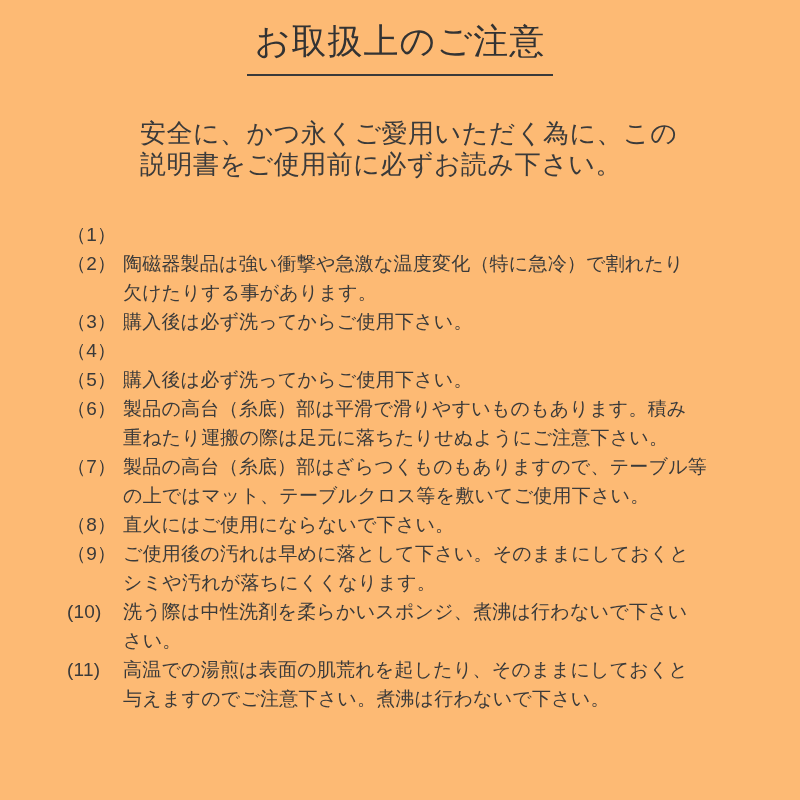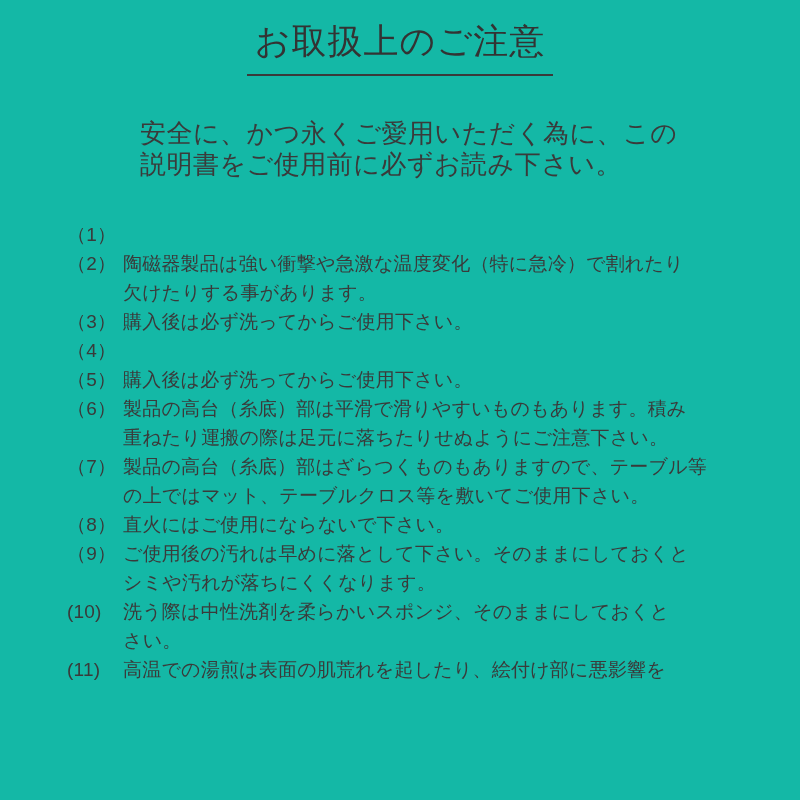--- a/index.html
+++ b/index.html
@@ -7,21 +7,21 @@
   body {
     width: 800px;
     height: 800px;
     overflow: hidden;
     font-family: "Liberation Sans", "DejaVu Sans", sans-serif;
     color: #3a3a3a;
   }
   .page {
     width: 800px;
     height: 800px;
-    background: #14b8a6;
+    background: #fdba74;
     padding-top: 18px;
   }
   .title-wrap {
     text-align: center;
   }
   .page-title {
     display: inline-block;
     font-size: 35px;
     font-weight: normal;
     letter-spacing: 1px;
@@ -131,26 +131,27 @@
       <span class="num">（9）</span>
       <span class="txt">
         <span class="line">ご使用後の汚れは早めに落として下さい。そのままにしておくと</span>
         <span class="line">シミや汚れが落ちにくくなります。</span>
       </span>
     </div>
 
     <div class="item">
       <span class="num">(10)</span>
       <span class="txt">
-        <span class="line">洗う際は中性洗剤を柔らかいスポンジ、そのままにしておくと</span>
+        <span class="line">洗う際は中性洗剤を柔らかいスポンジ、煮沸は行わないで下さい</span>
         <span class="line">さい。</span>
       </span>
     </div>
 
     <div class="item">
       <span class="num">(11)</span>
       <span class="txt">
-        <span class="line">高温での湯煎は表面の肌荒れを起したり、絵付け部に悪影響を</span>
+        <span class="line">高温での湯煎は表面の肌荒れを起したり、そのままにしておくと</span>
+        <span class="line">与えますのでご注意下さい。煮沸は行わないで下さい。</span>
       </span>
     </div>
 
   </div>
 </div>
 
 </body></html>

